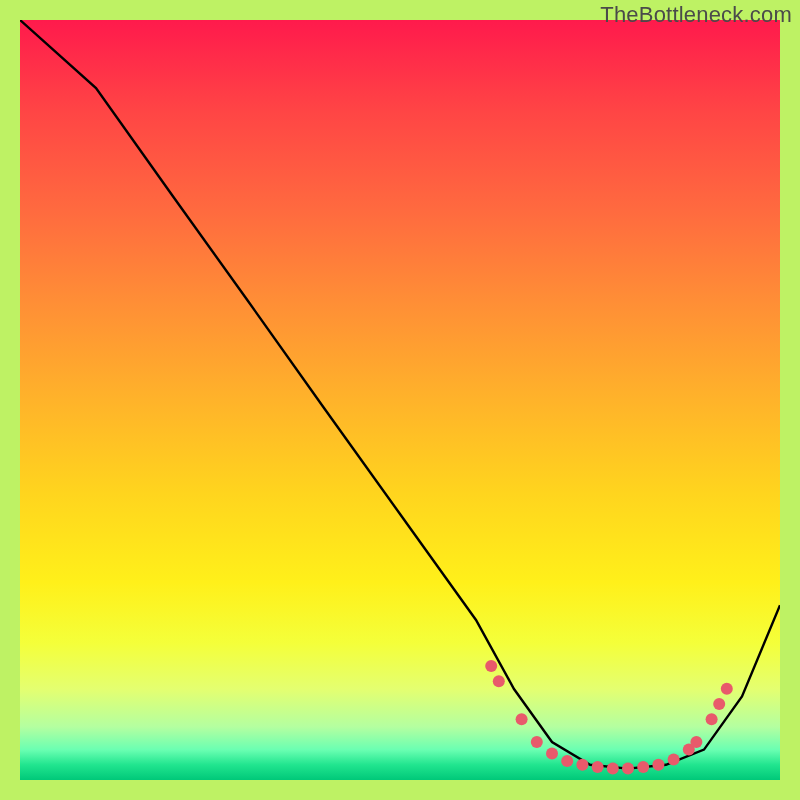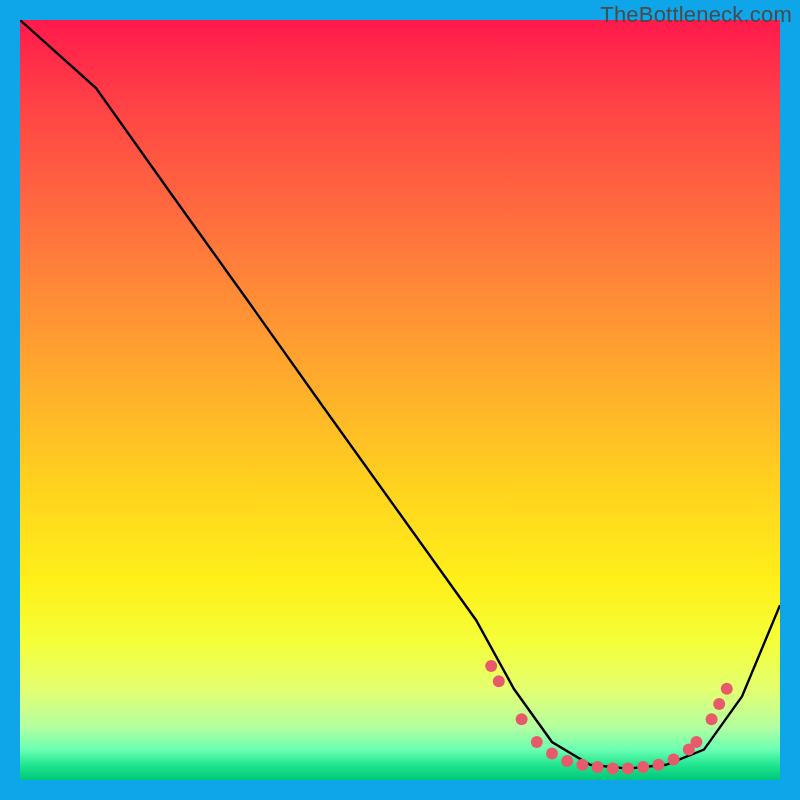--- a/index.html
+++ b/index.html
@@ -7,21 +7,21 @@
     padding: 0;
     width: 800px;
     height: 800px;
     background: #000;
     overflow: hidden;
   }
   .frame {
     position: relative;
     width: 800px;
     height: 800px;
-    background: #0ea5e9;
+    background: #bef264;
   }
   .plot-area {
     position: absolute;
     left: 20px;
     top: 20px;
     width: 760px;
     height: 760px;
     overflow: hidden;
   }
   .gradient {

